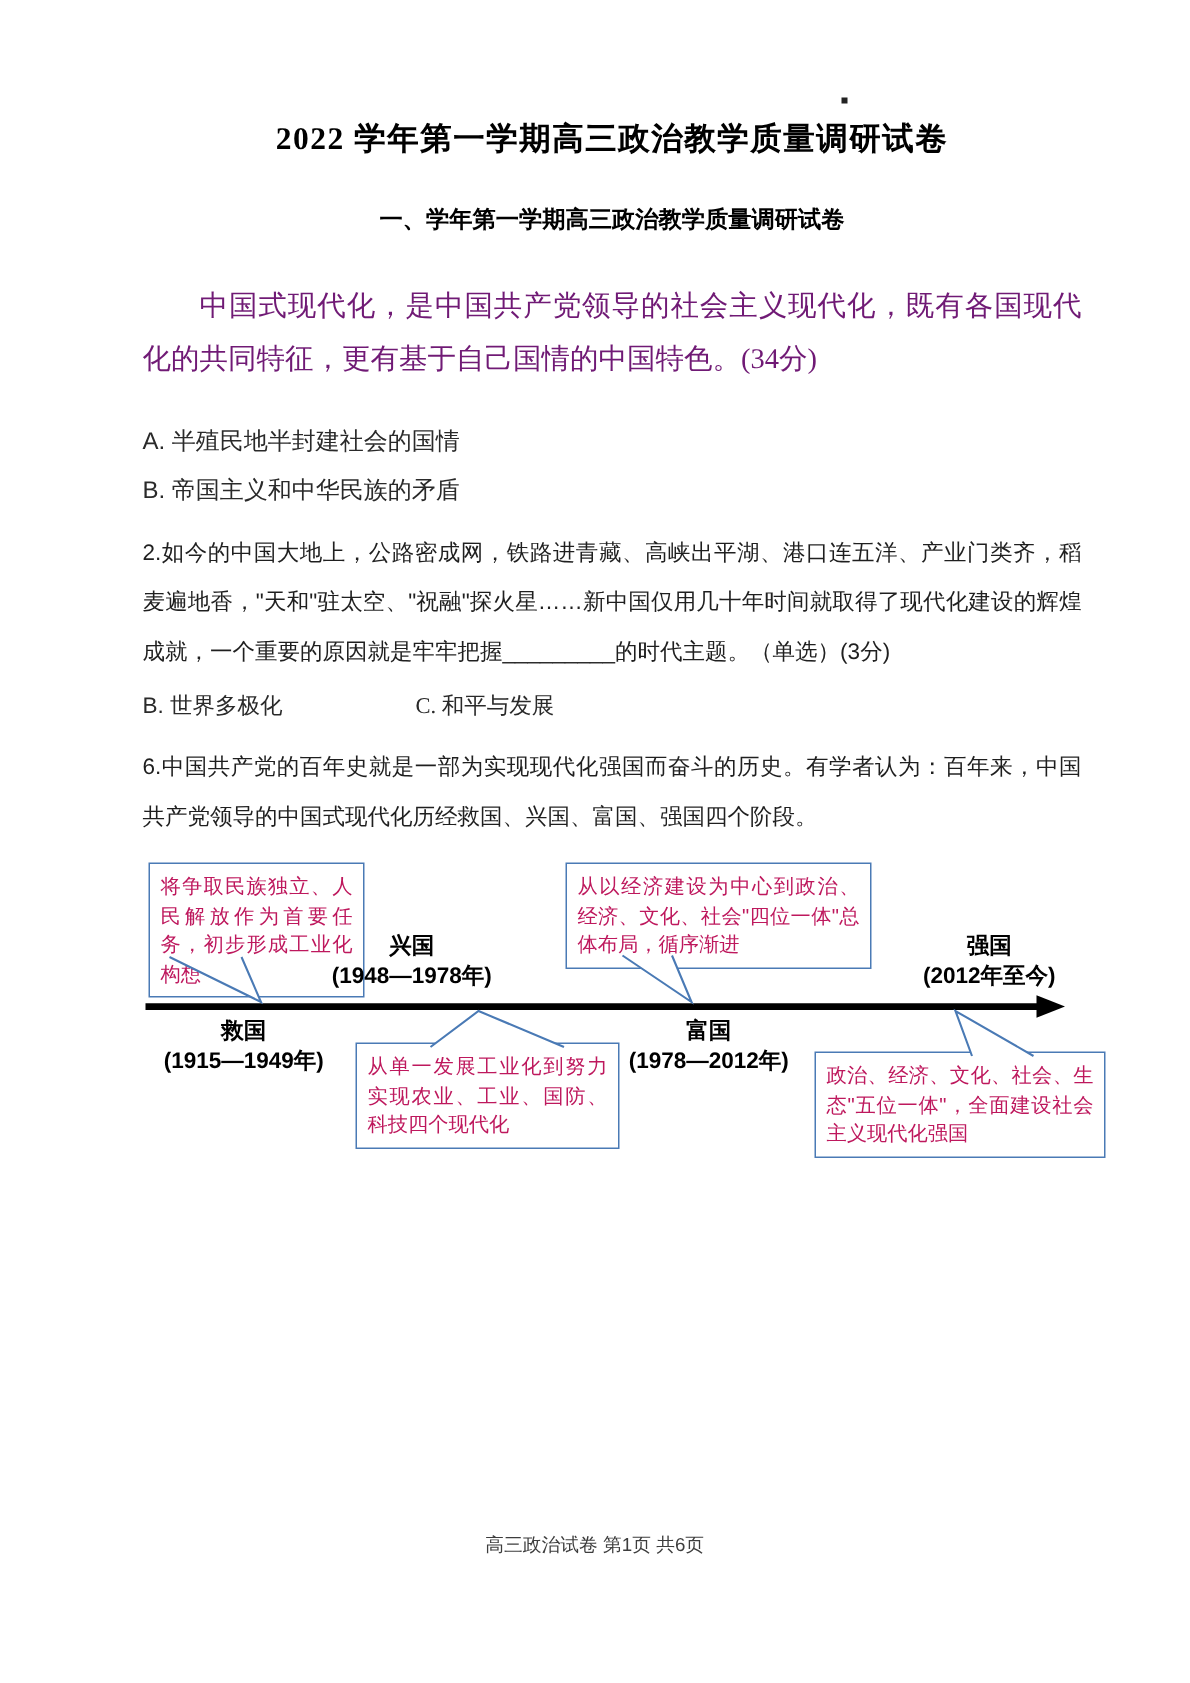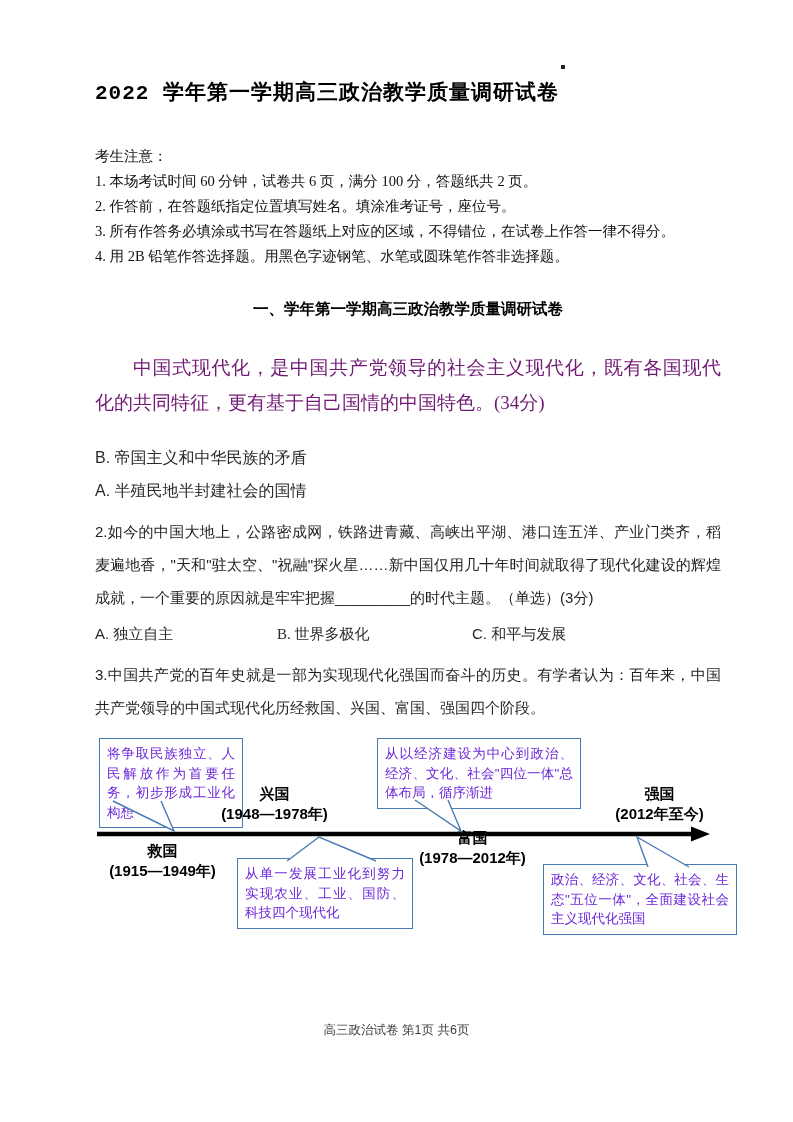--- a/index.html
+++ b/index.html
@@ -3,22 +3,22 @@
 <meta charset="utf-8">
 <style>
   html,body{margin:0;padding:0;}
   body{
     width:793px;height:1122px;background:#ffffff;position:relative;overflow:hidden;
     font-family:"Liberation Sans","DejaVu Sans",sans-serif;color:#1a1a1a;
   }
   .page{padding:0 72px 0 95px;position:relative;}
   .stray-dot{position:absolute;left:561px;top:65px;width:4px;height:4px;background:#222;}
   .doc-title{
-    margin:78px 0 0 0;text-align:left;font-size:21px;font-weight:bold;color:#000;
-    font-family:Liberation Mono, monospace;letter-spacing:1px;
+    margin:78px 0 0 0;text-align:center;font-size:21px;font-weight:bold;color:#000;
+    font-family:Liberation Serif, serif;letter-spacing:1px;
   }
   .notice{margin-top:38px;font-family:"Liberation Serif","DejaVu Serif",serif;font-size:14.5px;color:#111;}
   .notice p{margin:0;line-height:25px;}
   .section-heading{
     margin:30px 0 0 0;text-align:center;font-size:15.5px;font-weight:bold;color:#000;
   }
   .intro{
     margin:30px 0 0 0;font-family:"Liberation Serif","DejaVu Serif",serif;
     font-size:19px;line-height:35px;text-indent:2em;text-align:justify;color:#701a75;
   }
@@ -30,75 +30,67 @@
   .q2-options{display:flex;margin-top:5px;line-height:30px;font-size:15px;color:#2a2a2a;}
   .q2-options span:nth-child(1){width:182px;}
   .q2-options span:nth-child(2){width:195px;font-family:Liberation Serif, serif;}
   .q3{margin-top:9px;}
   
   .timeline{position:relative;width:627px;height:212px;margin-top:10px;}
   .timeline svg.underlay{position:absolute;left:0;top:0;z-index:0;}
   .timeline svg.overlay{position:absolute;left:0;top:0;z-index:2;pointer-events:none;}
   .callout{
     position:absolute;z-index:1;background:#fff;border:1.4px solid #4a7ab5;
-    padding:5px 7px;font-size:13.5px;line-height:1.45;color:#6d28d9;text-align:justify;
+    padding:5px 7px;font-size:13.5px;line-height:1.45;color:#be185d;text-align:justify;
   }
   .co1{left:4px;top:4px;width:128px;}
   .co2{left:282px;top:4px;width:188px;}
   .co3{left:130px;top:124px;width:160px;margin-left:12px;}
   .co4{left:448px;top:130px;width:178px;}
   .stage{position:absolute;text-align:center;font-weight:bold;font-size:15px;line-height:20px;color:#000;z-index:1;}
   .st-xing{left:112px;top:50px;width:135px;}
   .st-qiang{left:492px;top:50px;width:145px;}
   .st-jiu{left:5px;top:107px;width:125px;}
-  .st-fu{left:310px;top:94px;width:135px;}
+  .st-fu{left:310px;top:107px;width:135px;}
   .footer{
     position:absolute;left:0;top:1022px;width:793px;text-align:center;
     font-size:12.5px;color:#3d3d3d;
   }
 </style>
 </head>
 <body>
 
 <div class="stray-dot"></div>
 
 <div class="page">
 
   <h1 class="doc-title">2022 学年第一学期高三政治教学质量调研试卷</h1>
 
-  <div class="notice">
-    <p>考生注意：</p>
-    <p>1. 本场考试时间 60 分钟，试卷共 6 页，满分 100 分，答题纸共 2 页。</p>
-    <p>2. 作答前，在答题纸指定位置填写姓名。填涂准考证号，座位号。</p>
-    <p>3. 所有作答务必填涂或书写在答题纸上对应的区域，不得错位，在试卷上作答一律不得分。</p>
-    <p>4. 用 2B 铅笔作答选择题。用黑色字迹钢笔、水笔或圆珠笔作答非选择题。</p>
-  </div>
 
   <h2 class="section-heading">一、学年第一学期高三政治教学质量调研试卷</h2>
 
   <p class="intro">中国式现代化，是中国共产党领导的社会主义现代化，既有各国现代化的共同特征，更有基于自己国情的中国特色。(34分)</p>
 
   <div class="q1">
     <div class="q1-options">
+      <p>A. 半殖民地半封建社会的国情</p>
       <p>B. 帝国主义和中华民族的矛盾</p>
-      <p>A. 半殖民地半封建社会的国情</p>
     </div>
   </div>
 
   <div class="q2">
     <p class="qtext">2.如今的中国大地上，公路密成网，铁路进青藏、高峡出平湖、港口连五洋、产业门类齐，稻麦遍地香，"天和"驻太空、"祝融"探火星……新中国仅用几十年时间就取得了现代化建设的辉煌成就，一个重要的原因就是牢牢把握_________的时代主题。（单选）(3分)</p>
     <div class="q2-options">
-      <span>A. 独立自主</span>
       <span>B. 世界多极化</span>
       <span>C. 和平与发展</span>
     </div>
   </div>
 
   <div class="q3">
-    <p class="qtext">3.中国共产党的百年史就是一部为实现现代化强国而奋斗的历史。有学者认为：百年来，中国共产党领导的中国式现代化历经救国、兴国、富国、强国四个阶段。</p>
+    <p class="qtext">6.中国共产党的百年史就是一部为实现现代化强国而奋斗的历史。有学者认为：百年来，中国共产党领导的中国式现代化历经救国、兴国、富国、强国四个阶段。</p>
   </div>
 
   <div class="timeline">
 
     <svg class="underlay" width="627" height="212" viewBox="0 0 627 212">
       <line x1="2" y1="100" x2="600" y2="100" stroke="#000" stroke-width="4.5"></line>
       <polygon points="596,92.5 615,100 596,107.5" fill="#000"></polygon>
     </svg>
 
     <div class="callout co1">将争取民族独立、人民解放作为首要任务，初步形成工业化构想</div>

